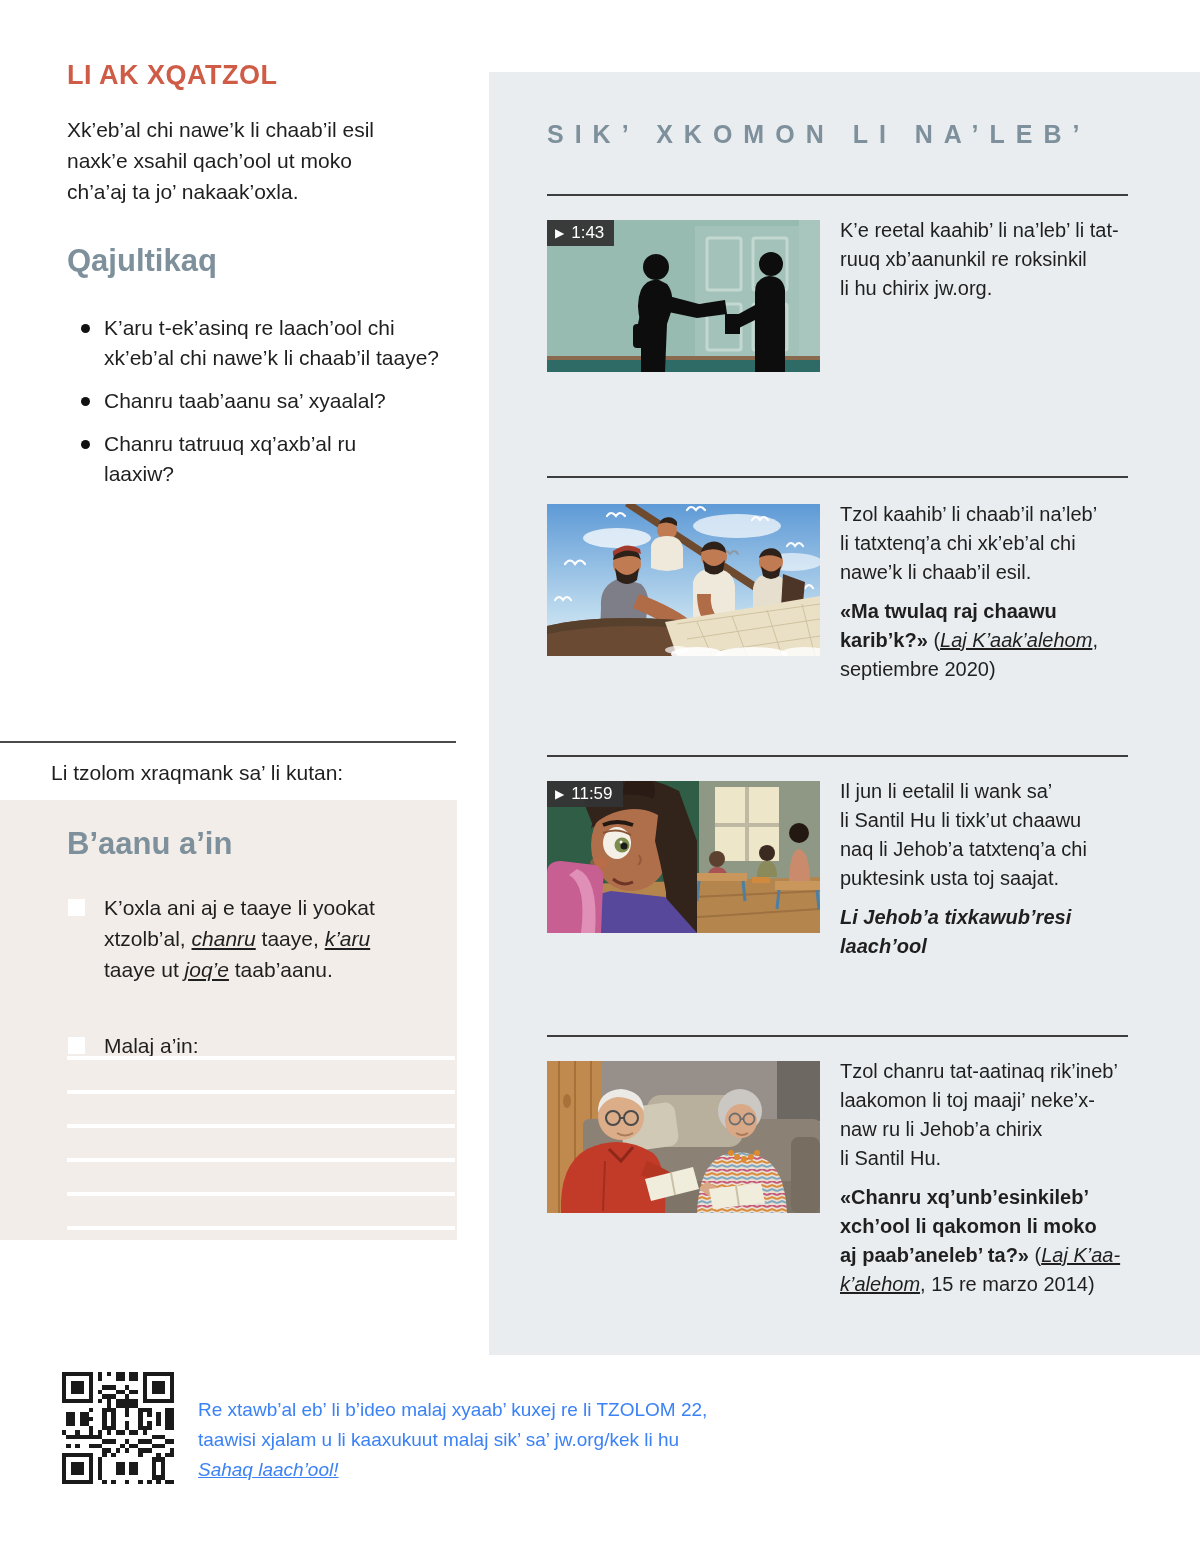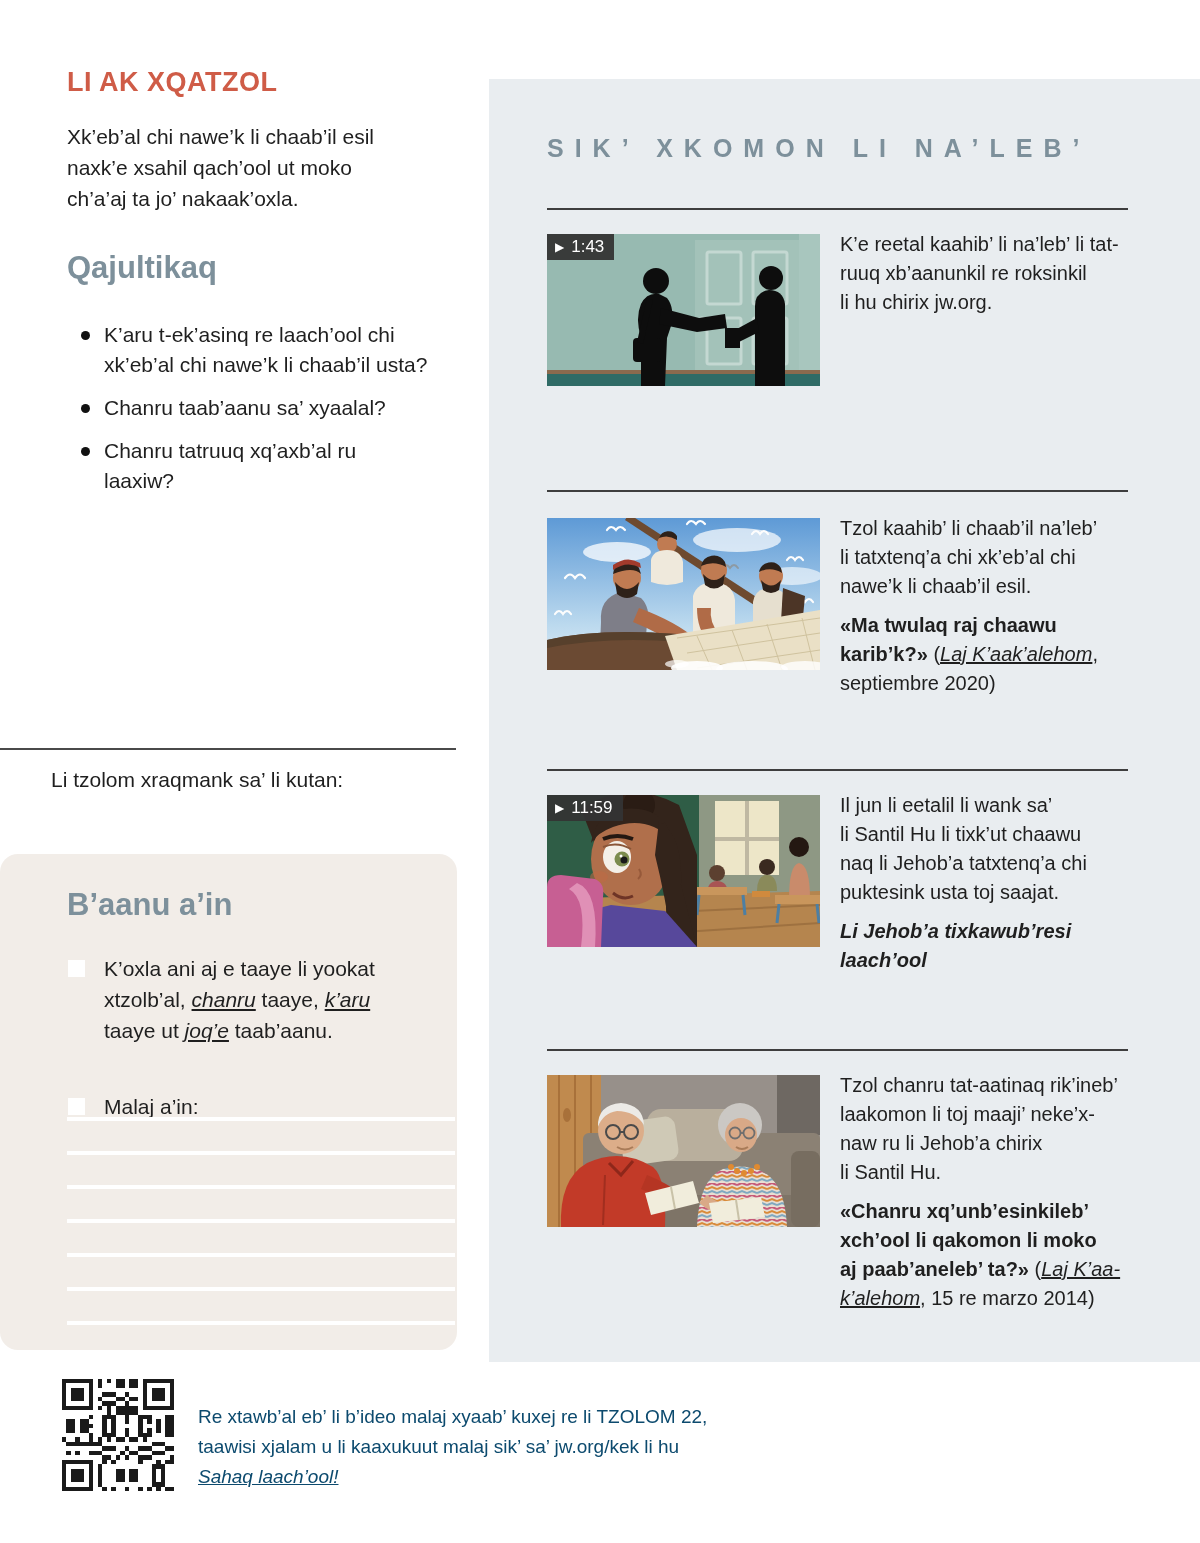--- a/index.html
+++ b/index.html
@@ -1,46 +1,46 @@
 <!DOCTYPE html>
 <html><head>
 <meta charset="utf-8">
 <style>
   html,body{margin:0;padding:0;background:#ffffff;}
   .page{position:relative;width:1200px;height:1543px;background:#ffffff;overflow:hidden;
         font-family:"Liberation Sans", sans-serif;color:#1f1f1f;}
-  .abs{position:absolute;margin-top:7px;}
+  .abs{position:absolute;}
   .pre{white-space:pre-line;}
   .seg-i{font-style:italic;text-decoration:underline;}
   .seg-b{font-weight:bold;}
   .seg-bi{font-weight:bold;font-style:italic;}
 
   
   .l-title{left:67px;top:60px;font-size:27px;font-weight:bold;color:#cf5c47;letter-spacing:.5px;}
   .l-intro{left:67px;top:114px;width:410px;font-size:21px;line-height:31px;}
   .l-recall-title{left:67px;top:243px;font-size:31px;font-weight:bold;color:#7d909b;}
   .l-questions{left:67px;top:313px;width:400px;}
   .q-row{display:flex;gap:14px;font-size:21px;line-height:30px;}
   .q-row + .q-row{margin-top:13px;}
   .q-dot{width:9px;height:9px;border-radius:50%;background:#111;margin-top:11px;flex:none;margin-left:14px;}
   .l-rule{left:0;top:741px;width:456px;height:2px;background:#4a4a4a;}
   .l-note{left:51px;top:761px;font-size:21px;}
 
-  .action-box{left:0;top:847px;width:457px;height:496px;background:#f2ede8;border-radius:18px;}
+  .action-box{left:0;top:800px;width:457px;height:440px;background:#f2ede8;}
   .ab-title{left:67px;top:26px;font-size:31px;font-weight:bold;color:#7d909b;}
   .ab-task{font-size:21px;line-height:31px;}
   .ab-check{width:17px;height:17px;background:#ffffff;}
   .task1-check{left:68px;top:99px;}
   .task1-text{left:104px;top:92px;width:345px;}
   .task2-check{left:68px;top:237px;}
   .task2-text{left:104px;top:230px;width:345px;}
   .write-line{left:67px;width:388px;height:4px;background:#ffffff;}
 
   .qr{left:62px;top:1372px;width:112px;height:112px;}
-  .footer-text{left:198px;top:1395px;width:530px;font-size:19px;line-height:30px;color:#0c4a6e;}
+  .footer-text{left:198px;top:1395px;width:530px;font-size:19px;line-height:30px;color:#3b82f6;}
 
   
   .panel{left:489px;top:72px;width:711px;height:1283px;background:#e9edf0;}
   .r-title{left:58px;top:48px;font-size:25px;font-weight:bold;color:#7d909b;letter-spacing:11px;white-space:nowrap;}
   .divider{left:58px;width:581px;height:2px;background:#3e3e3e;}
   .thumb{left:58px;width:273px;height:152px;overflow:hidden;}
   .thumb svg{display:block;}
   .itext{left:351px;width:335px;font-size:20px;line-height:29px;}
   .icaption{margin-top:10px;font-size:20px;line-height:29px;}
   .badge{position:absolute;top:0;left:0;height:26px;background:rgba(52,52,52,.95);color:#ffffff;
@@ -55,21 +55,21 @@
   <div class="abs l-title">LI AK XQATZOL</div>
   <div class="abs l-intro pre">Xk’eb’al chi nawe’k li chaab’il esil
 naxk’e xsahil qach’ool ut moko
 ch’a’aj ta jo’ nakaak’oxla.</div>
   <div class="abs l-recall-title">Qajultikaq</div>
 
   <div class="abs l-questions">
     <div class="q-row">
       <span class="q-dot"></span>
       <span class="pre">K’aru t-ek’asinq re laach’ool chi
-xk’eb’al chi nawe’k li chaab’il usta?</span>
+xk’eb’al chi nawe’k li chaab’il taaye?</span>
     </div>
     <div class="q-row">
       <span class="q-dot"></span>
       <span class="pre">Chanru taab’aanu sa’ xyaalal?</span>
     </div>
     <div class="q-row">
       <span class="q-dot"></span>
       <span class="pre">Chanru tatruuq xq’axb’al ru
 laaxiw?</span>
     </div>

